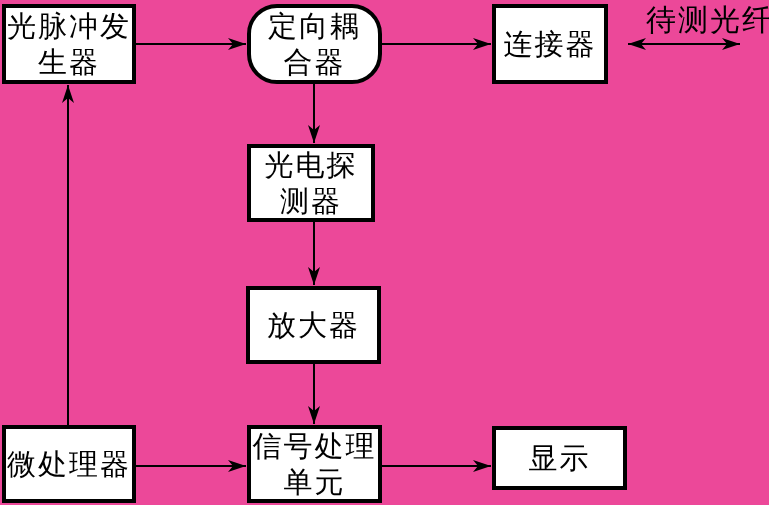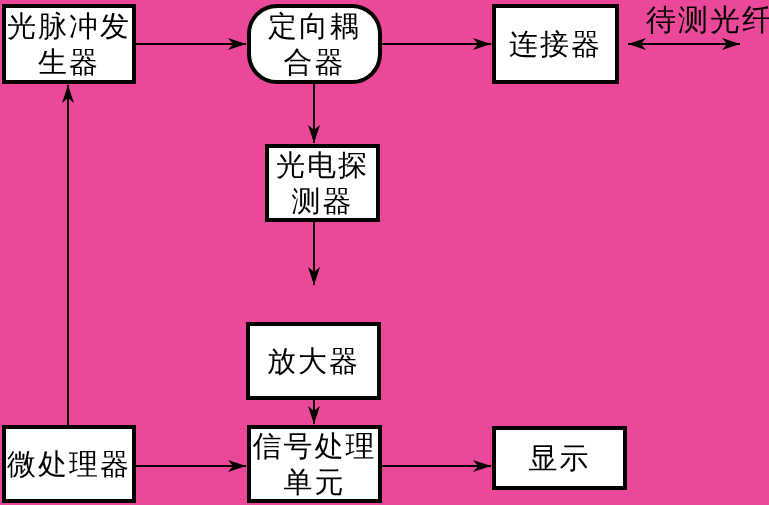--- a/index.html
+++ b/index.html
@@ -32,23 +32,23 @@
     justify-content: center;
     text-align: center;
     white-space: pre-line;
     font-size: 29px;
     line-height: 1.25;
     letter-spacing: 2px;
     color: #000000;
   }
   .node-pulse     { left: 2px;   top: 4px;   width: 134px; height: 80px; }
   .node-coupler   { left: 247px; top: 4px;   width: 135px; height: 80px; border-radius: 30px; }
-  .node-connector { left: 492px; top: 4px;   width: 127px; height: 80px; }
-  .node-detector  { left: 265px; top: 144px; width: 115px; height: 78px; }
-  .node-amplifier { left: 246px; top: 286px; width: 135px; height: 78px; margin-top: 36px; }
+  .node-connector { left: 492px; top: 4px;   width: 116px; height: 80px; }
+  .node-detector  { left: 247px; top: 144px; width: 128px; height: 78px; }
+  .node-amplifier { left: 246px; top: 286px; width: 135px; height: 78px; }
   .node-sigproc   { left: 247px; top: 425px; width: 135px; height: 78px; }
   .node-micro     { left: 2px;   top: 425px; width: 134px; height: 78px; }
   .node-display   { left: 492px; top: 426px; width: 135px; height: 64px; }
   .ext-label {
     position: absolute;
     left: 646px;
     top: 0px;
     font-size: 30px;
     letter-spacing: 2px;
     color: #000000;

